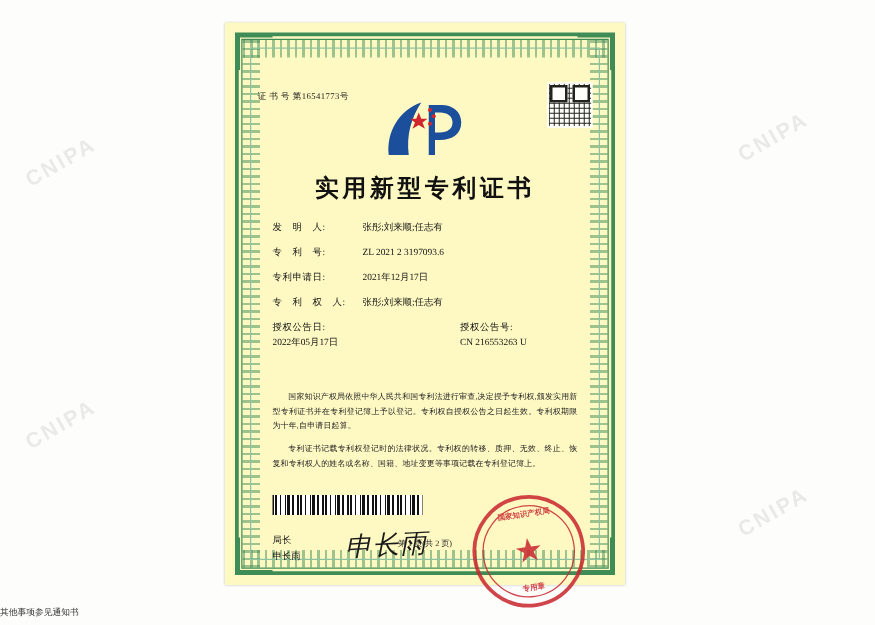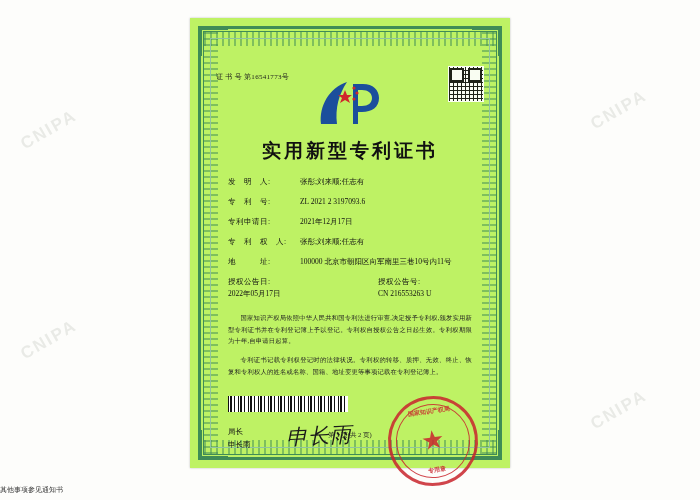--- a/index.html
+++ b/index.html
@@ -27,22 +27,22 @@
     font-size:17px;
   }
   .wm1{left:18px;top:120px;}
   .wm2{left:18px;top:330px;}
   .wm3{left:588px;top:100px;}
   .wm4{left:588px;top:400px;}
 
   
   .sheet{
     position:absolute;
-    left:190px;top:18px;width:320px;height:450px;
-    background:#bef264;
+    left:180px;top:18px;width:320px;height:450px;
+    background:#fef9c3;
     box-shadow:0 0 2px rgba(0,0,0,.25);
   }
   
   .frame-outer{
     position:absolute;inset:8px;
     border:3px solid #3f8c56;
   }
   .frame-mid{
     position:absolute;inset:13px;
     border:1px solid #3f8c56;
@@ -257,24 +257,20 @@
           <div class="f-value">ZL 2021 2 3197093.6</div>
         </div>
         <div class="field">
           <div class="f-label">专利申请日:</div>
           <div class="f-value">2021年12月17日</div>
         </div>
         <div class="field">
           <div class="f-label">专　利　权　人:</div>
           <div class="f-value">张彤;刘来顺;任志有</div>
         </div>
-        <div class="field">
-          <div class="f-label">地　　　址:</div>
-          <div class="f-value">100000 北京市朝阳区向军南里三巷10号内11号</div>
-        </div>
         <div class="field-row2">
           <div class="half">
             <div class="f-label">授权公告日:</div>
             <div class="f-value">2022年05月17日</div>
           </div>
           <div class="half">
             <div class="f-label">授权公告号:</div>
             <div class="f-value">CN 216553263 U</div>
           </div>
         </div>

